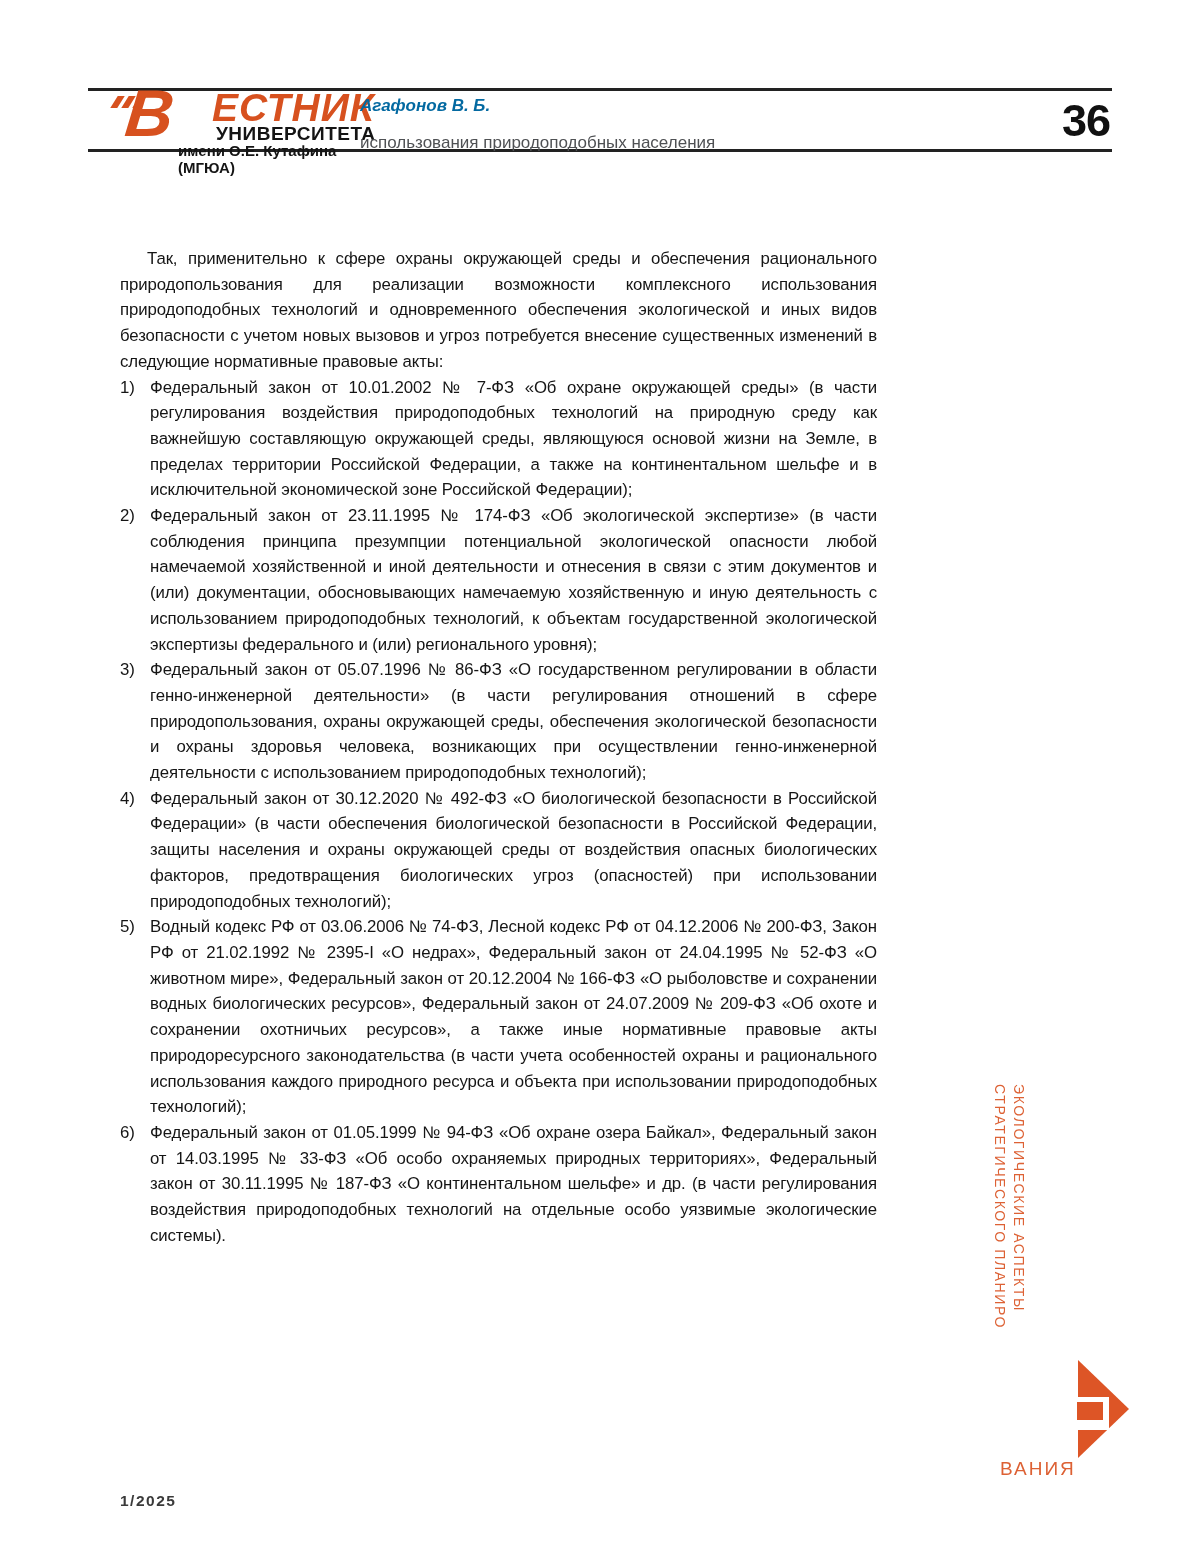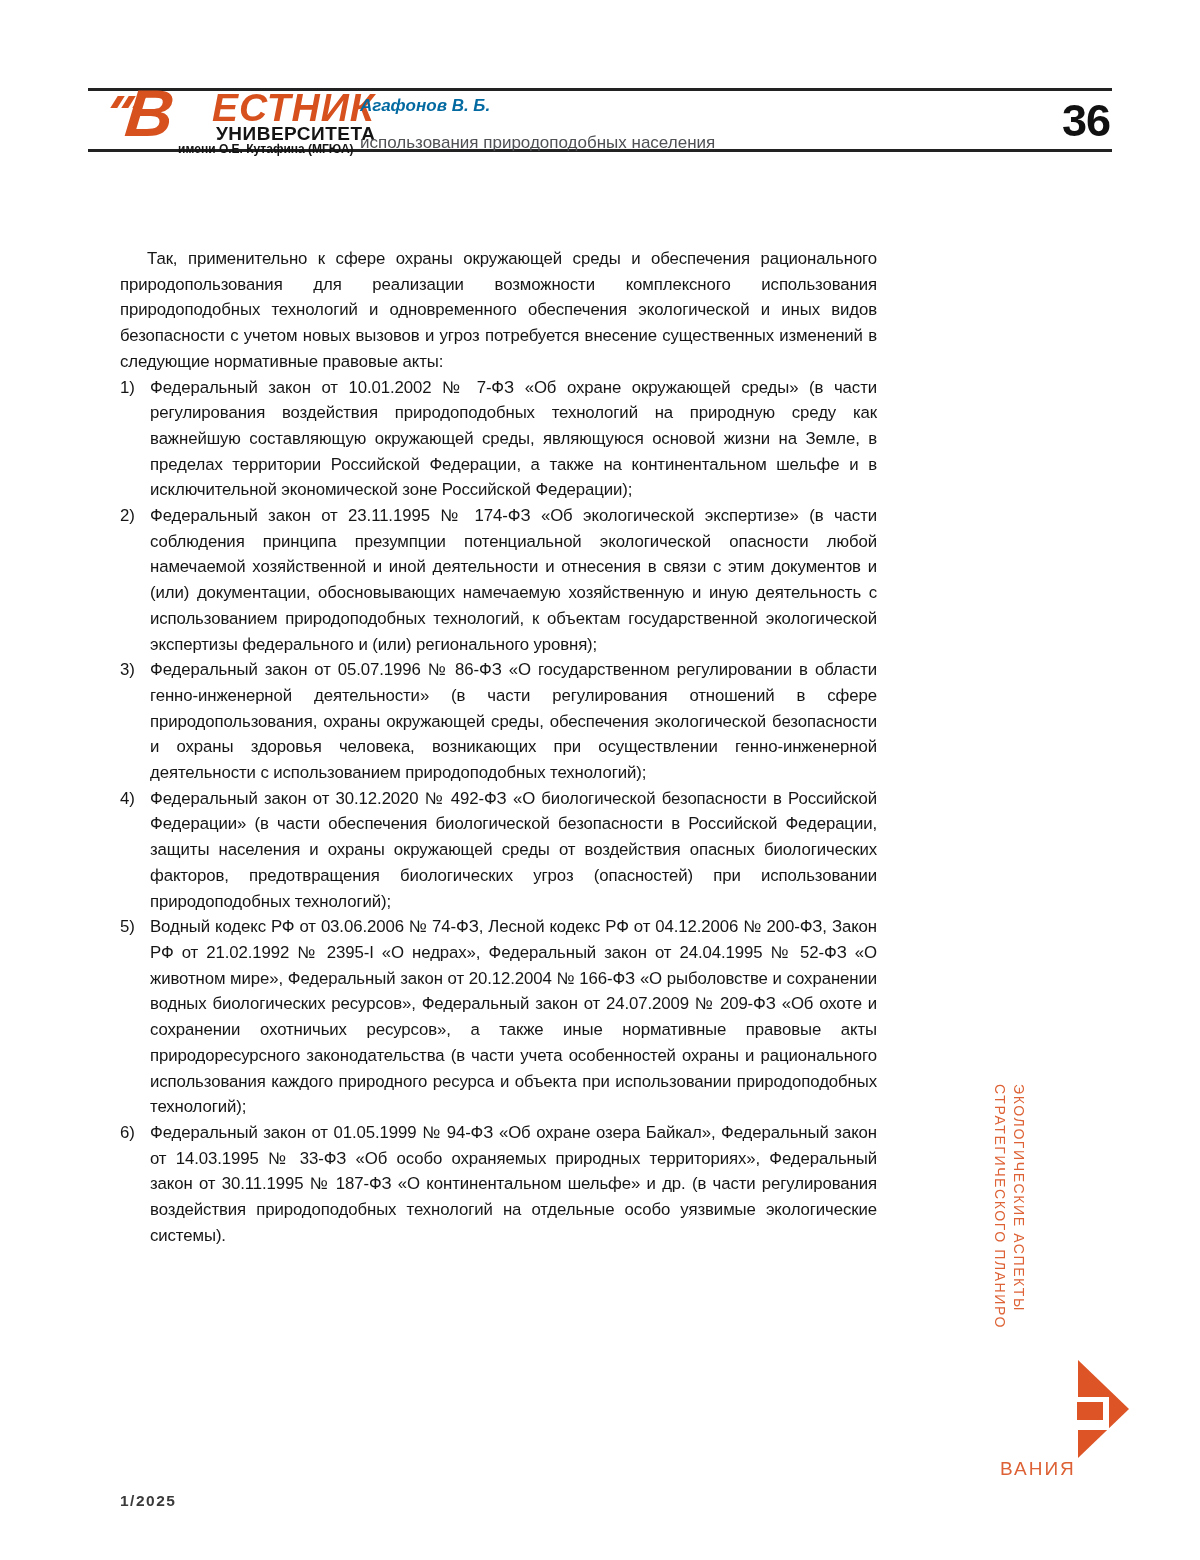--- a/index.html
+++ b/index.html
@@ -36,21 +36,21 @@
     position: absolute; left: 104px; top: 0px;
     font-size: 39px; font-weight: bold; font-style: italic;
     color: #d7511f; letter-spacing: 1px; line-height: 32px;
   }
   .logo-line2 {
     position: absolute; left: 108px; top: 31px;
     font-size: 19px; font-weight: bold; color: #141414; letter-spacing: 0.5px;
   }
   .logo-line3 {
     position: absolute; left: 70px; top: 50px;
-    font-size: 12px; font-weight: bold; color: #141414;
+    font-size: 15px; font-weight: bold; color: #141414;
   }
   .article-meta { position: absolute; left: 272px; top: 5px; width: 600px; }
   .article-author {
     font-size: 17px; font-weight: bold; font-style: italic;
     color: #0369a1; margin-bottom: 17px;
   }
   .article-title { font-size: 17px; color: #4f5154; line-height: 19px; }
   .page-number {
     position: absolute; right: 2px; top: 6px;
     font-size: 45px; font-weight: 800; color: #111111;

